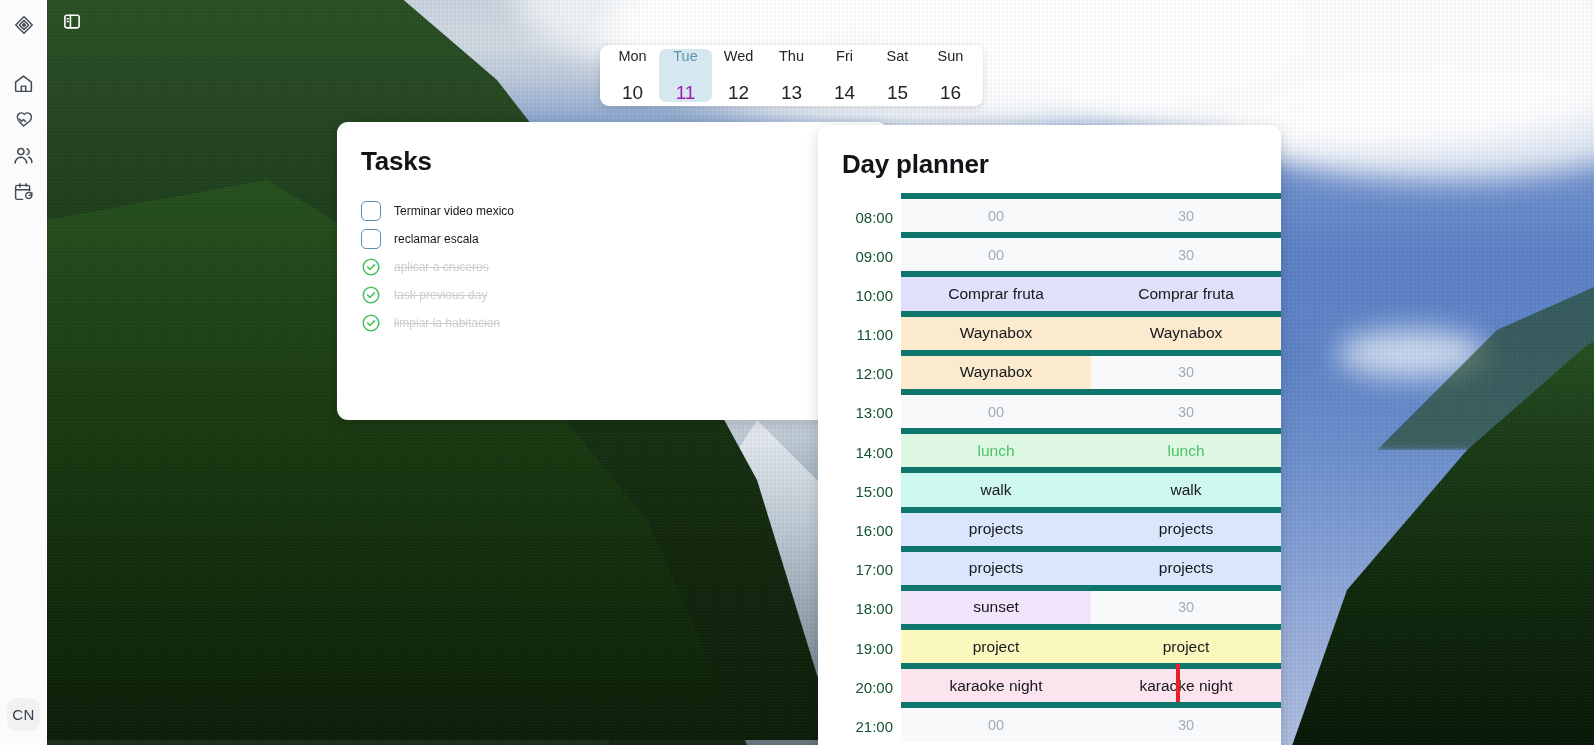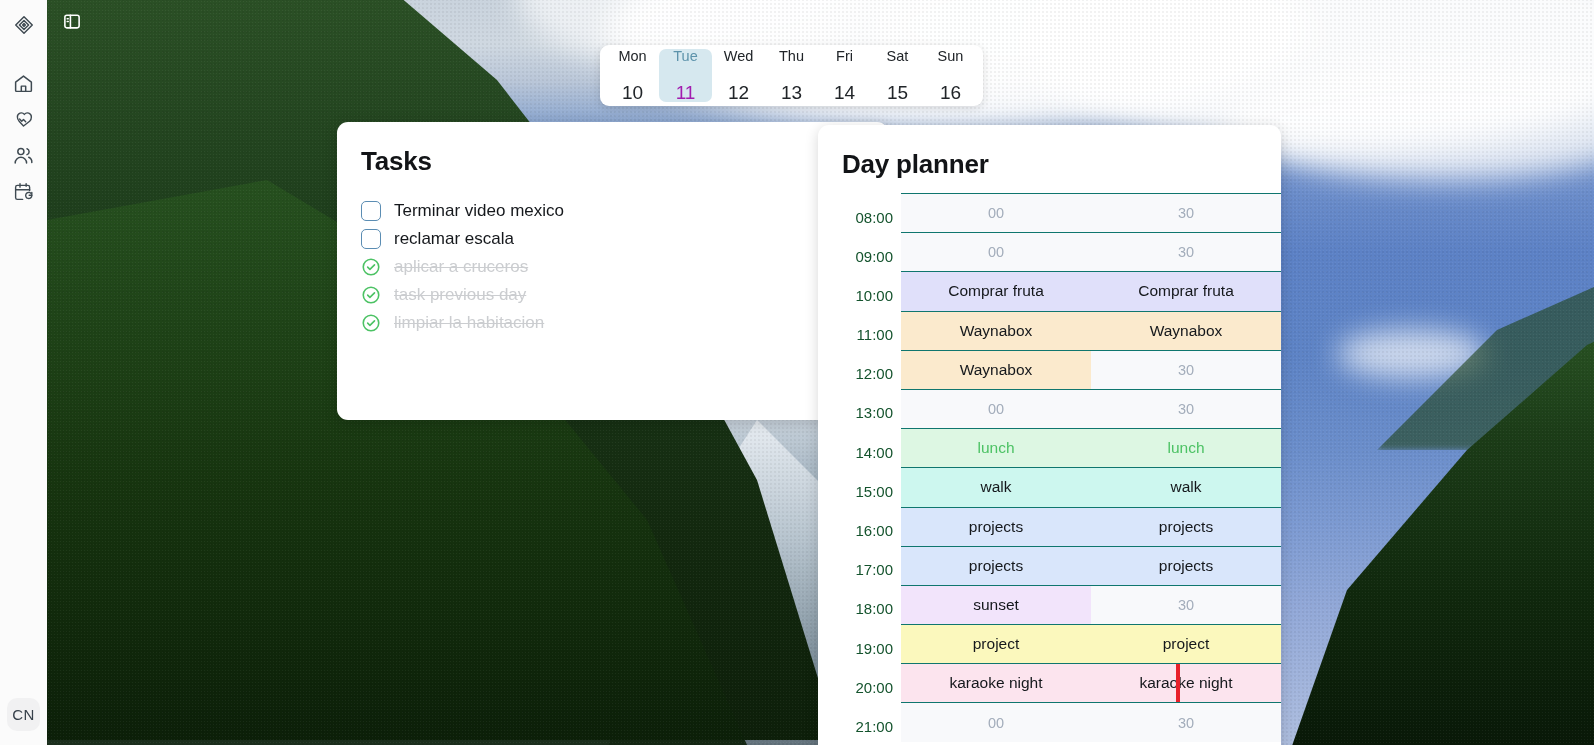--- a/index.html
+++ b/index.html
@@ -147,21 +147,21 @@
   #task-list { margin: 22px 0 0 24px; display: flex; flex-direction: column; gap: 5px; }
   .task-row { display: flex; align-items: center; gap: 13px; height: 23px; }
   .cb {
     width: 20px; height: 20px; border: 1.6px solid #5b8db3;
     border-radius: 5px; background: #fff; flex: none; cursor: pointer;
   }
   .cb-done {
     width: 20px; height: 20px; flex: none; cursor: pointer;
     display: flex; align-items: center; justify-content: center;
   }
-  .task-label { font-size: 17px; color: #15181c; }
+  .task-label { font-size: 12px; color: #15181c; }
   .task-row.done .task-label {
     color: #cbcdd0; text-decoration: line-through; text-decoration-thickness: 1.4px;
   }
 
   
   #add-row {
     position: absolute; left: 361px; top: 357px;
     display: flex; gap: 7px; align-items: center;
   }
   #task-input {
@@ -180,21 +180,21 @@
   #planner-grid {
     position: absolute; left: 24px; top: 68px;
     width: 439px; height: 570px;
   }
   .prow { display: flex; height: 39.2px; align-items: stretch; }
   .ptime {
     width: 59px; flex: none; font-size: 15px; color: #14532d;
     display: flex; align-items: center; justify-content: flex-end;
     padding-right: 8px; padding-bottom: 18px; margin-top: 24px;
   }
-  .pslots { flex: 1; display: flex; border-top: 1px solid #0f766e; }
+  .pslots { flex: 1; display: flex; border-top: 6px solid #0f766e; }
   .pslot {
     flex: 1; display: flex; align-items: center; justify-content: center;
     font-size: 15.5px; color: #15181c; cursor: pointer;
   }
   .pslot.empty { background: #f8f9fb; color: #a3adbb; font-size: 14.5px; }
   #now-line {
     position: absolute; width: 4px; background: #e8202a;
     z-index: 5; pointer-events: none;
   }
 </style>

